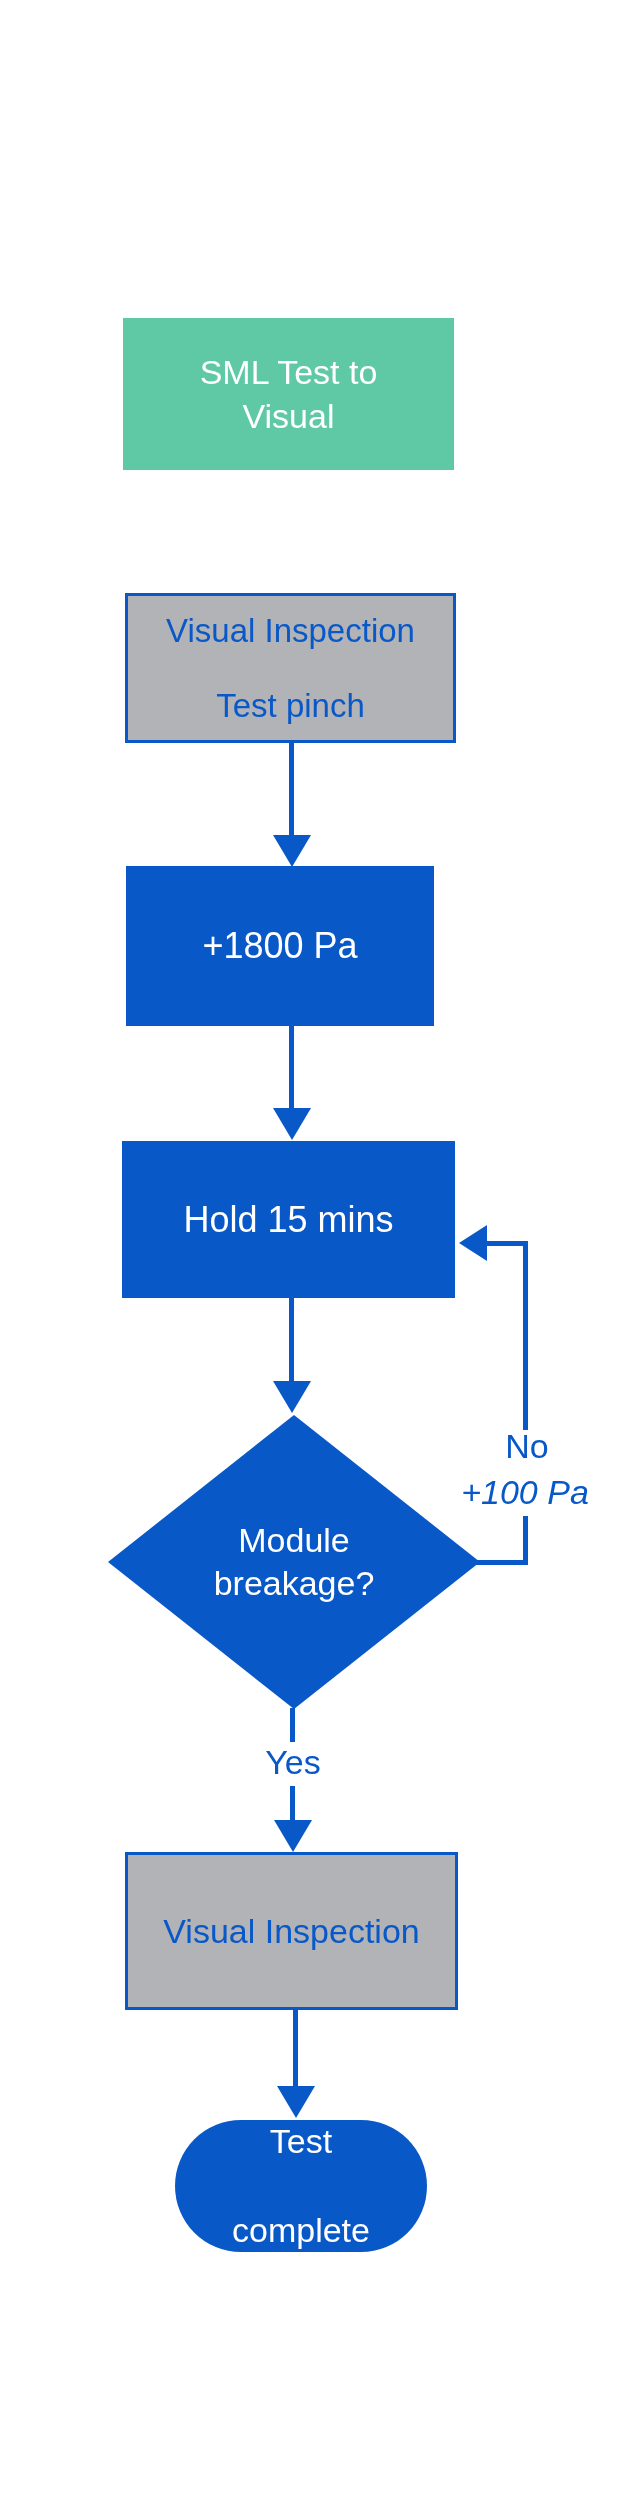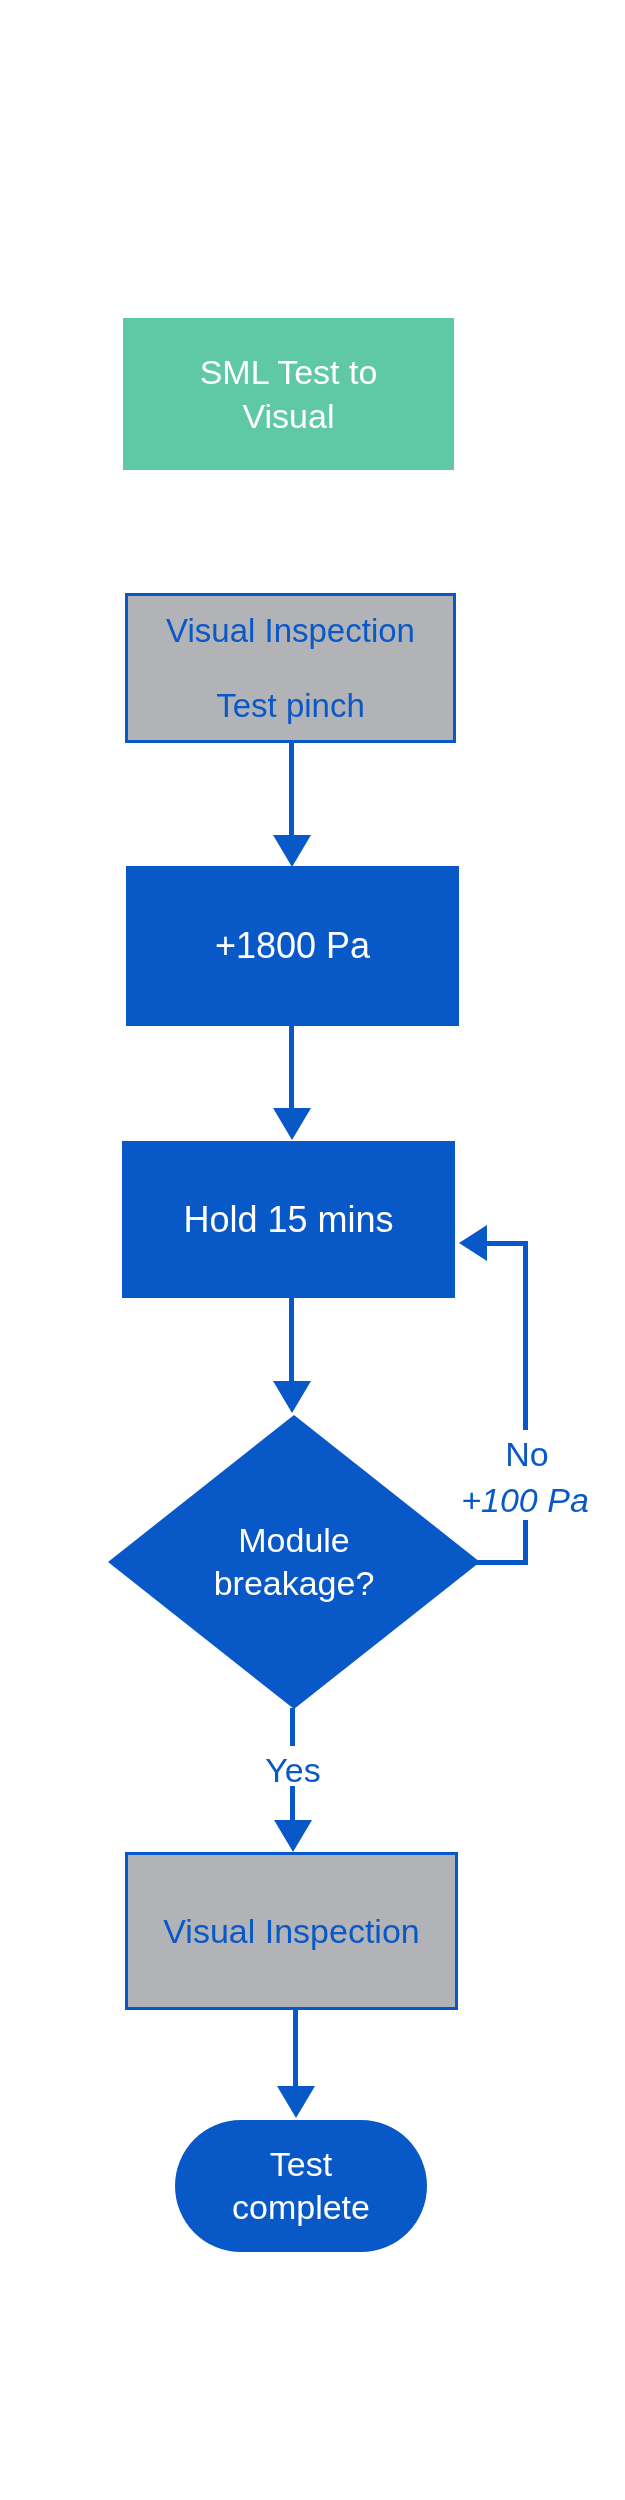--- a/index.html
+++ b/index.html
@@ -49,21 +49,21 @@
   .pre-inspection {
     left: 125px; top: 593px; width: 331px; height: 150px;
     font-size: 33px;
     line-height: 43px;
   }
   .blue-box {
     background: var(--blue);
     color: var(--white);
   }
   .pressure-box {
-    left: 126px; top: 866px; width: 333px; height: 160px;
+    left: 126px; top: 866px; width: 308px; height: 160px;
     font-size: 36px;
   }
   .hold-box {
     left: 122px; top: 1141px; width: 333px; height: 157px;
     font-size: 36px;
   }
   .decision-diamond {
     left: 108px; top: 1415px; width: 372px; height: 294px;
     background: var(--blue);
     color: var(--white);
@@ -73,20 +73,21 @@
   }
   .post-inspection {
     left: 125px; top: 1852px; width: 333px; height: 158px;
     font-size: 34px;
   }
   .end-pill {
     left: 175px; top: 2120px; width: 252px; height: 132px;
     border-radius: 66px;
     font-size: 34px;
     line-height: 43px;
+    justify-content: space-between;
   }
 
   .line {
     position: absolute;
     background: var(--blue);
   }
   .arrow-down {
     position: absolute;
     width: 0; height: 0;
     border-left: 19px solid transparent;
@@ -103,21 +104,20 @@
 
   .edge-label {
     position: absolute;
     color: var(--blue);
     font-size: 34px;
     line-height: 40px;
     white-space: nowrap;
     background: var(--white);
     transform: translateX(-50%);
     padding: 0 4px;
-    margin-top: 8px;
   }
 
   
   .conn-line-1 { left: 289px; top: 743px;  width: 5px; height: 94px; }
   .conn-arrow-1 { left: 273px; top: 835px; }
   .conn-line-2 { left: 289px; top: 1025px; width: 5px; height: 85px; }
   .conn-arrow-2 { left: 273px; top: 1108px; }
   .conn-line-3 { left: 289px; top: 1298px; width: 5px; height: 85px; }
   .conn-arrow-3 { left: 273px; top: 1381px; }
 

